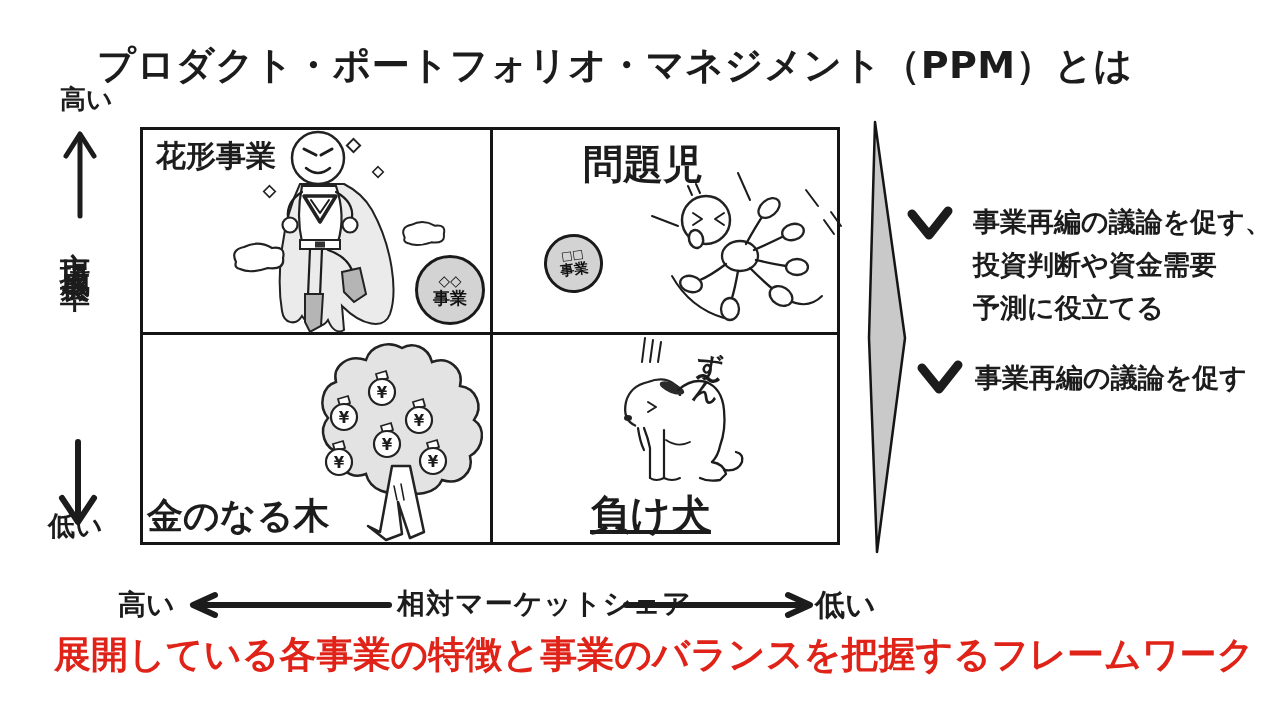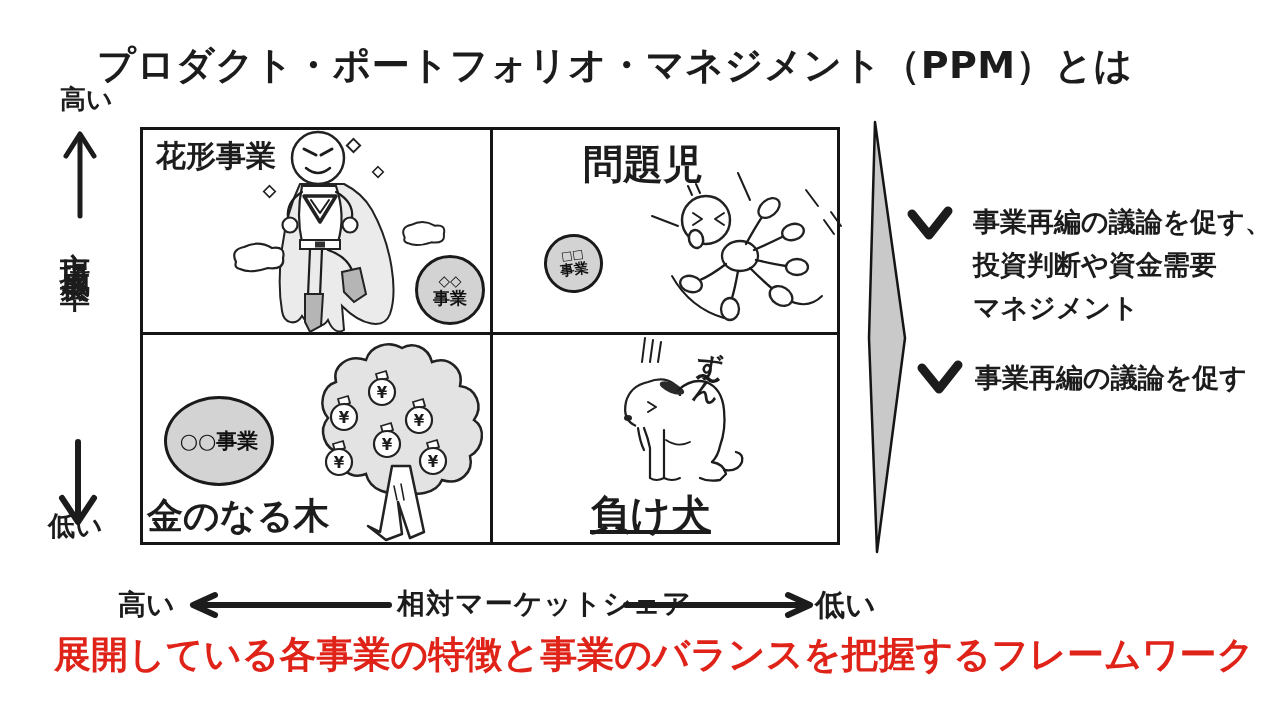--- a/index.html
+++ b/index.html
@@ -55,23 +55,20 @@
   <div class="abs hand" style="left:590px;top:487px;font-size:40px;text-decoration:underline;">負け犬</div>
 
   <div class="abs bubble" style="left:415px;top:255px;width:64px;height:64px;font-size:17px;">
     <span style="font-size:15px;">◇◇</span>
     <span>事業</span>
   </div>
   <div class="abs bubble" style="left:544px;top:234px;width:53px;height:53px;font-size:14px;transform:rotate(-8deg);">
     <span style="font-size:12px;">□□</span>
     <span>事業</span>
   </div>
-  <div class="abs bubble" style="left:164px;top:396px;width:104px;height:84px;font-size:21px;">
-    <span>○○事業</span>
-  </div>
 
   <svg class="abs" style="left:272px;top:126px;" width="155" height="214" viewBox="0 0 155 214">
     <path d="M28,58 C10,95 4,150 10,185 C12,198 24,200 30,190 C36,200 50,204 56,194 C60,204 66,208 72,204 L70,180 C90,200 112,204 118,188 C126,165 120,120 100,84 C92,70 80,62 72,58 Z" fill="#ebebeb" stroke="#222" stroke-width="2"></path>
     <circle cx="46" cy="32" r="26" fill="#fff" stroke="#222" stroke-width="2.5"></circle>
     <path class="ink" d="M32,23 L44,29" stroke-width="3"></path>
     <path class="ink" d="M60,23 L49,29" stroke-width="3"></path>
     <path class="ink" d="M34,42 Q46,52 58,42" stroke-width="2.5"></path>
     <path d="M30,60 Q24,90 30,116 L66,116 Q74,90 64,60 Z" fill="#fff" stroke="#222" stroke-width="2.2"></path>
     <path d="M32,70 L64,70 L48,96 Z" fill="#fff" stroke="#222" stroke-width="3.5" stroke-linejoin="round"></path>
     <path class="ink" d="M39,74 L48,87 L57,74" stroke-width="2"></path>
@@ -190,21 +187,21 @@
   <svg class="abs" style="left:860px;top:112px;" width="52" height="448" viewBox="0 0 52 448">
     <polygon points="15,10 45,226 17,440 9,226" fill="#c9c9c9" stroke="#151515" stroke-width="2.5" stroke-linejoin="round"></polygon>
   </svg>
 
   <svg class="abs" style="left:908px;top:208px;" width="44" height="34" viewBox="0 0 44 34">
     <path class="ink" d="M4,6 L21,27 L40,3" stroke-width="9"></path>
   </svg>
   <div class="abs hand" style="left:973px;top:200px;font-size:27px;line-height:43px;">
     <span class="note-line">事業再編の議論を促す、</span>
     <span class="note-line">投資判断や資金需要</span>
-    <span class="note-line">マネジメント</span>
+    <span class="note-line">予測に役立てる</span>
   </div>
   <svg class="abs" style="left:918px;top:362px;" width="44" height="34" viewBox="0 0 44 34">
     <path class="ink" d="M4,6 L21,27 L40,3" stroke-width="9"></path>
   </svg>
   <div class="abs hand" style="left:975px;top:360px;font-size:27px;">
     <span class="note-line">事業再編の議論を促す</span>
   </div>
 
   <div class="abs hand" style="left:118px;top:586px;font-size:28px;">高い</div>
   <svg class="abs" style="left:183px;top:592px;" width="210" height="26" viewBox="0 0 210 26">

